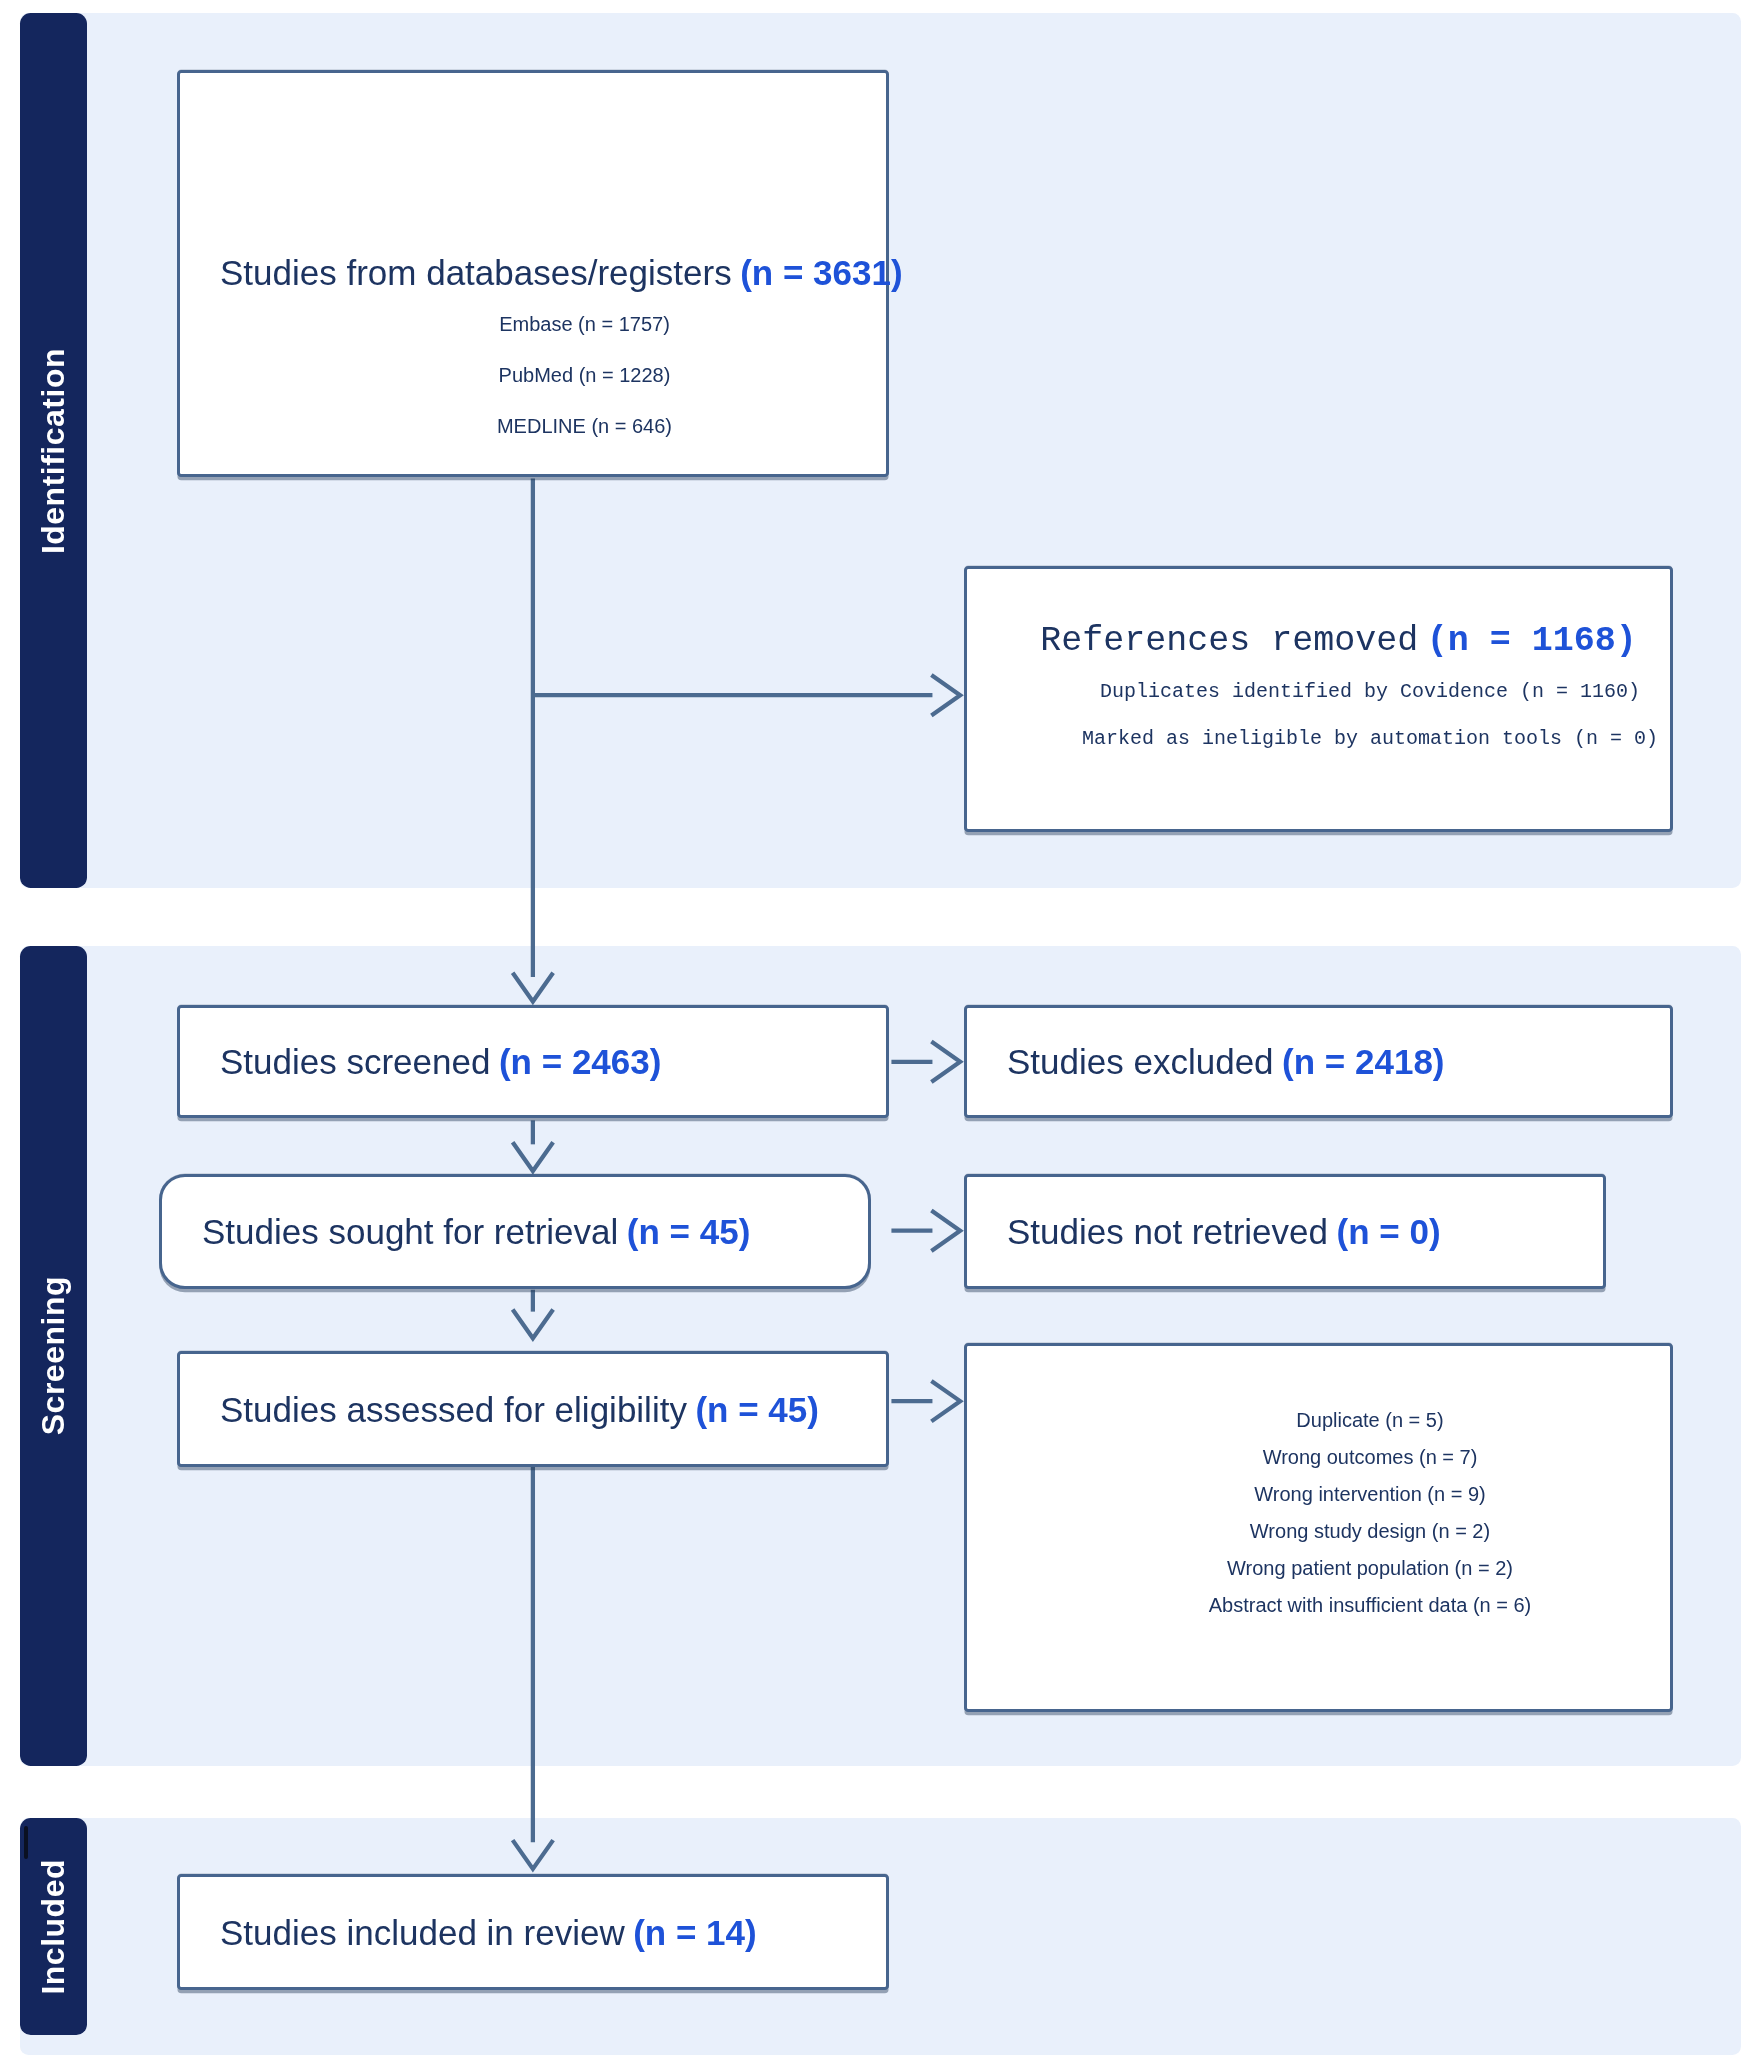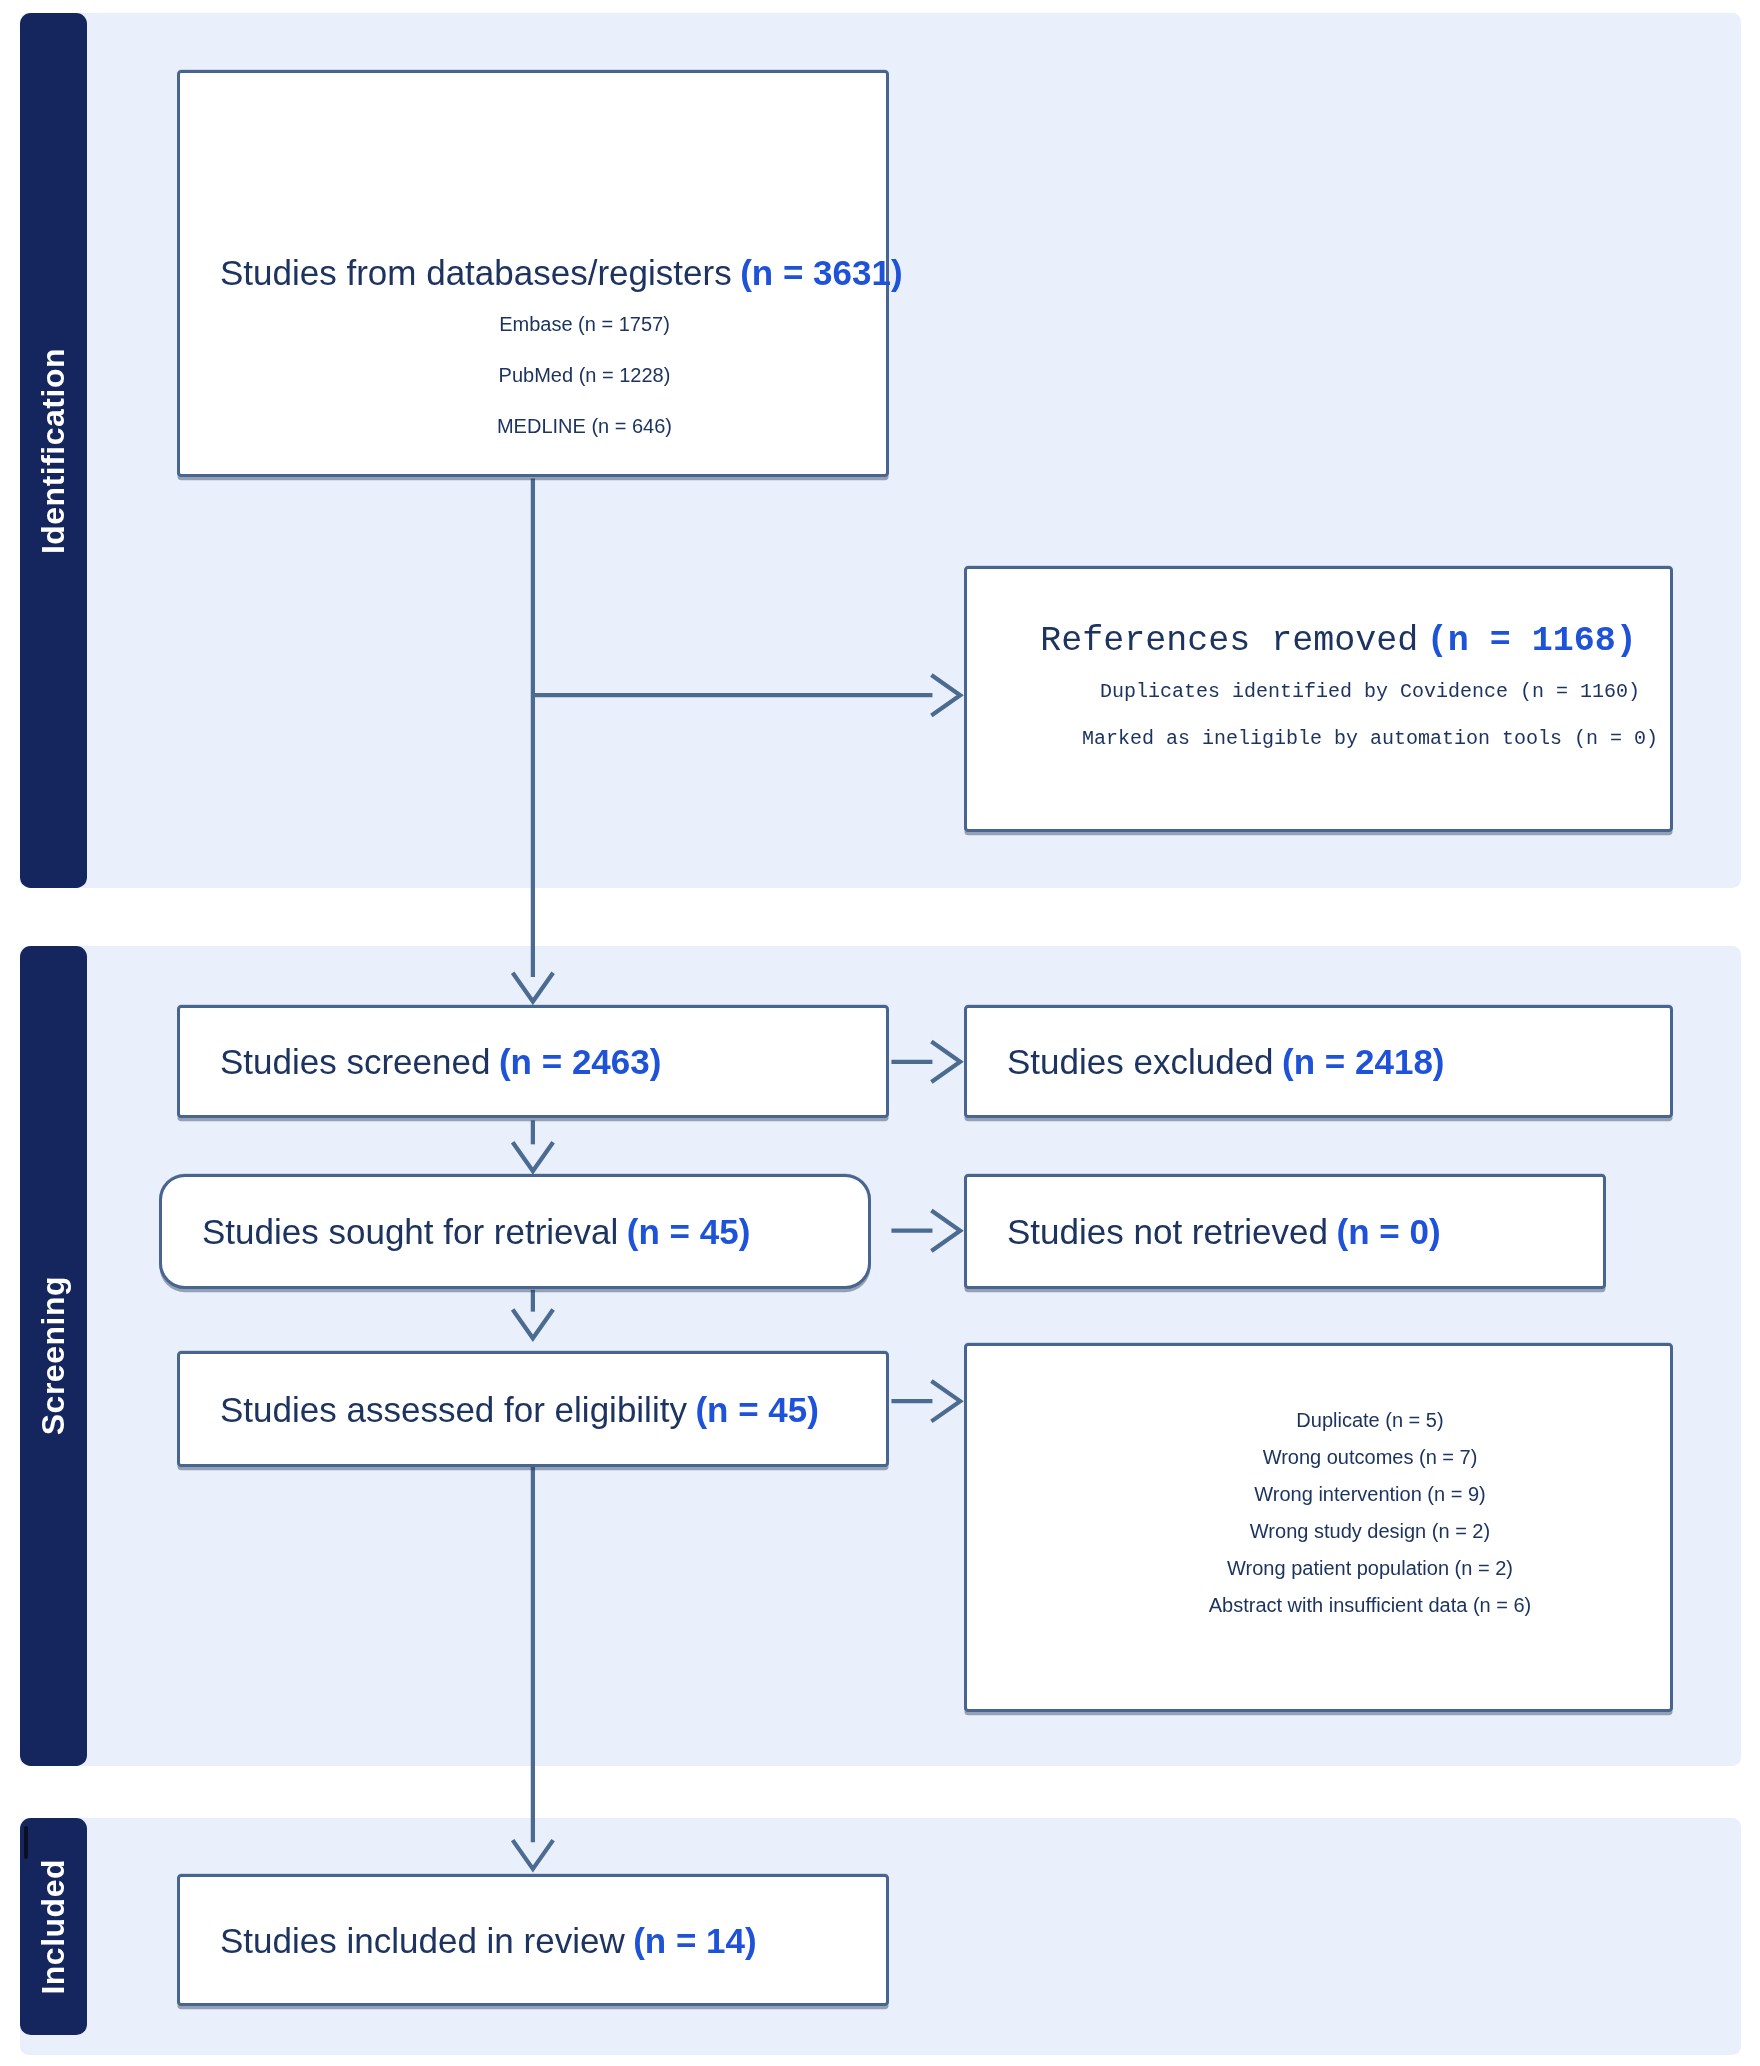--- a/index.html
+++ b/index.html
@@ -47,21 +47,21 @@
     box-sizing:border-box;
   }
   #box-registers            { left:177px;  top:70px;  width:712px; height:407px; }
   #box-references           { left:964px; top:566px; width:709px; height:266px; }
   #box-screened             { left:177px;  top:1005px; width:712px; height:113px; }
   #box-excluded-screening   { left:964px; top:1005px; width:709px; height:113px; }
   #box-sought               { left:159px;  top:1174px; width:712px; height:115px;border-radius:26px; }
   #box-not-retrieved        { left:964px; top:1174px; width:642px; height:115px; }
   #box-assessed             { left:177px;  top:1343px; width:712px; height:116px;margin-top:8px; }
   #box-excluded-eligibility { left:964px; top:1343px; width:709px; height:369px; }
-  #box-included             { left:177px;  top:1874px; width:712px; height:132px; }
+  #box-included             { left:177px;  top:1874px; width:712px; height:116px; }
 
   .box.single { display:flex; align-items:center; padding-left:40px; }
 
   .box-body { position:relative; padding-left:40px;text-align:center; }
   #box-registers .box-body            { padding-top:178px; }
   #box-references .box-body           { padding-top:51px;font-family:Liberation Mono, monospace;  }
   #box-excluded-eligibility .box-body { padding-top:51px;  }
 
   .line { font-size:35px; color:#1d3461; line-height:43px; white-space:nowrap; }
   .line .count { color:#1e52d8; font-weight:700; margin-left:8.5px; }

